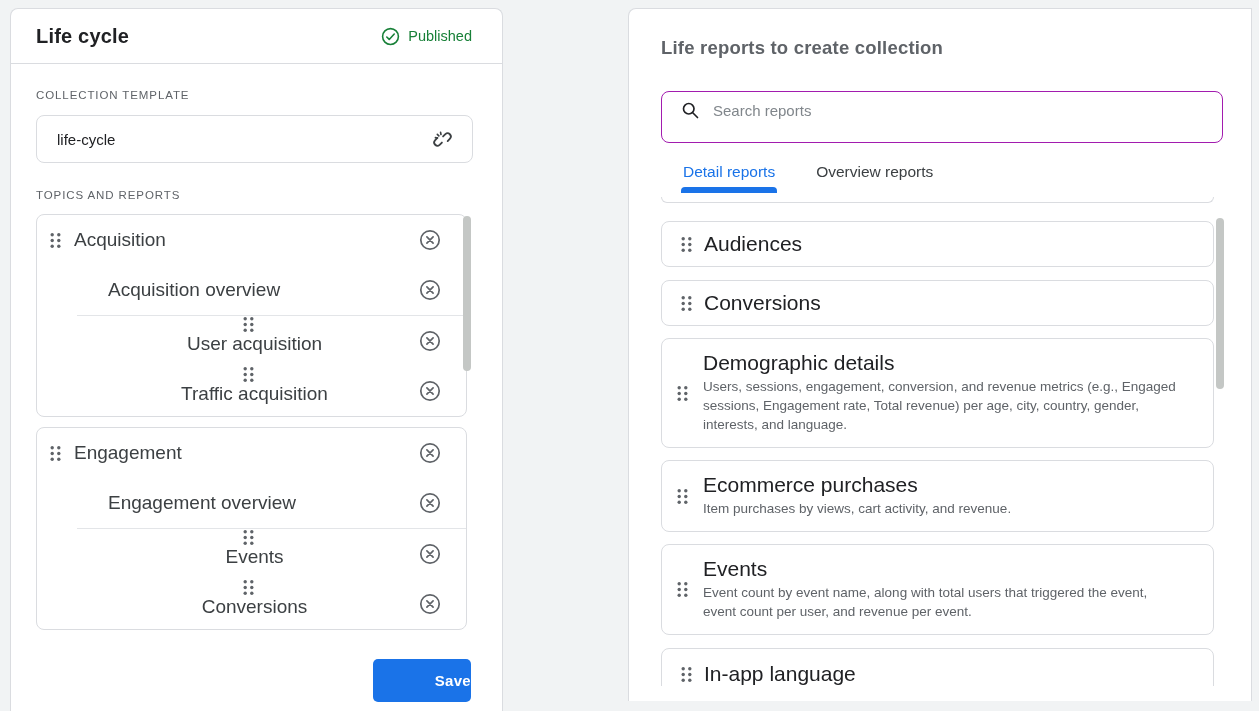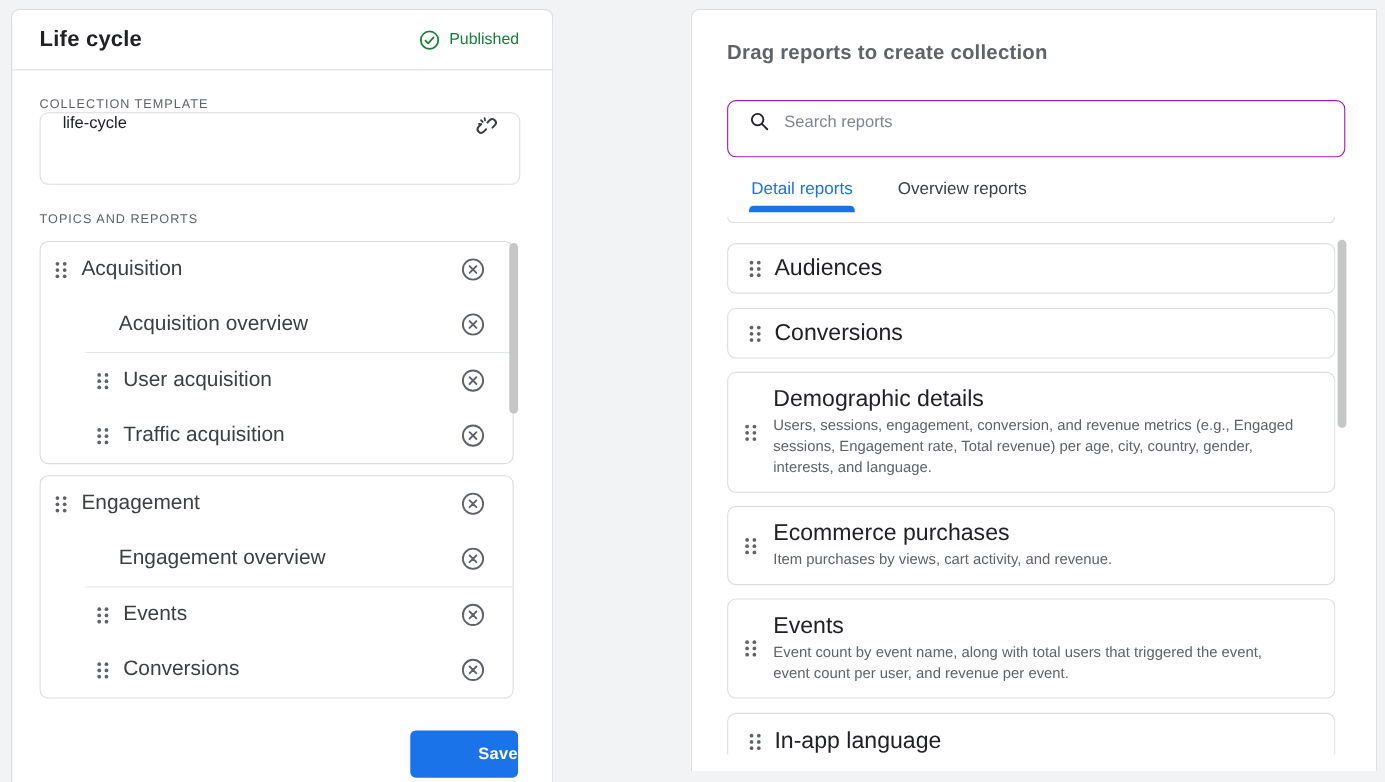--- a/index.html
+++ b/index.html
@@ -33,42 +33,42 @@
     color:#188038; font-size:14.5px;
   }
   .pl-body { padding:0 30px 0 25px; }
   .caption {
     font-size:11.5px; color:#5f6368; letter-spacing:.9px;
     height:14px; line-height:14px;
   }
   .caption.first { padding-top:0; margin-top:24px; }
   .caption.second { margin-top:25px; }
   .template-input {
-    height:66px; width:437px;
+    margin-top:13px; height:48px; width:437px;
     border:1px solid #dadce0; border-radius:8px;
-    display:flex; justify-content:space-between;
+    display:flex; align-items:center; justify-content:space-between;
     padding:0 18px 0 20px;
     font-size:15px; color:#202124;
     background:#fff;
   }
   .topic-card {
     margin-top:12px; width:431px;
     border:1px solid #dadce0; border-radius:8px;
     position:relative; background:#fff;
   }
   .topic-card.second { margin-top:10px; }
   .t-row {
     height:50px;
     display:flex; align-items:center;
     position:relative;
     padding-right:56px;
   }
   .t-row .label { font-size:19px; color:#3c4043; margin-left:12px; white-space:nowrap; }
   .t-row.topic  { padding-left:12px; }
-  .t-row.report { padding-left:50px; }
+  .t-row.report { padding-left:50px;flex-direction:column; }
   .t-row.overview { padding-left:71px; }
   .t-row.overview .label { margin-left:0; }
   .remove-btn {
     position:absolute; right:24px; top:13px;
     width:24px; height:24px;
     background:none; border:none; cursor:pointer; padding:0;
   }
   .row-divider { border-top:1px solid #e3e5e8; margin-left:40px; }
   .lscroll {
     position:absolute; right:-5px; top:1px;
@@ -313,21 +313,21 @@
     </div>
 
     <div class="save-row">
       <button class="save-btn">Save</button>
     </div>
   </div>
 </section>
 
 <section class="panel-right">
   <div class="pr-body">
-    <h2 class="pr-heading">Drag reports to create collection</h2>
+    <h2 class="pr-heading">Life reports to create collection</h2>
 
     <div class="search-box">
       <span>
         <svg width="20" height="20">
             <use href="#i-search"></use>
           </svg>
       </span>
       <input class="search-input" type="text" placeholder="Search reports" style="">
     </div>
 

